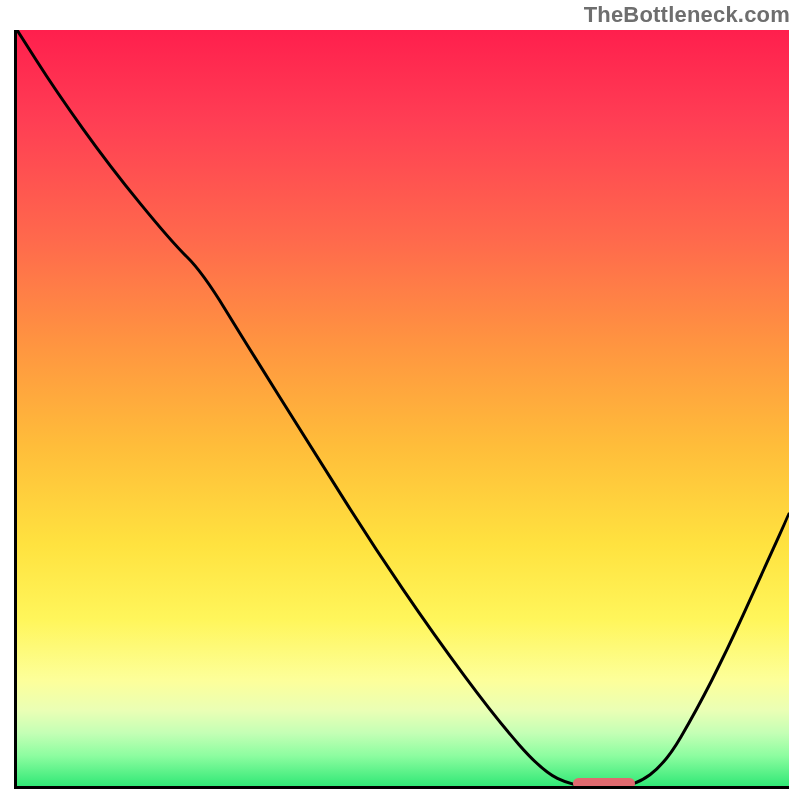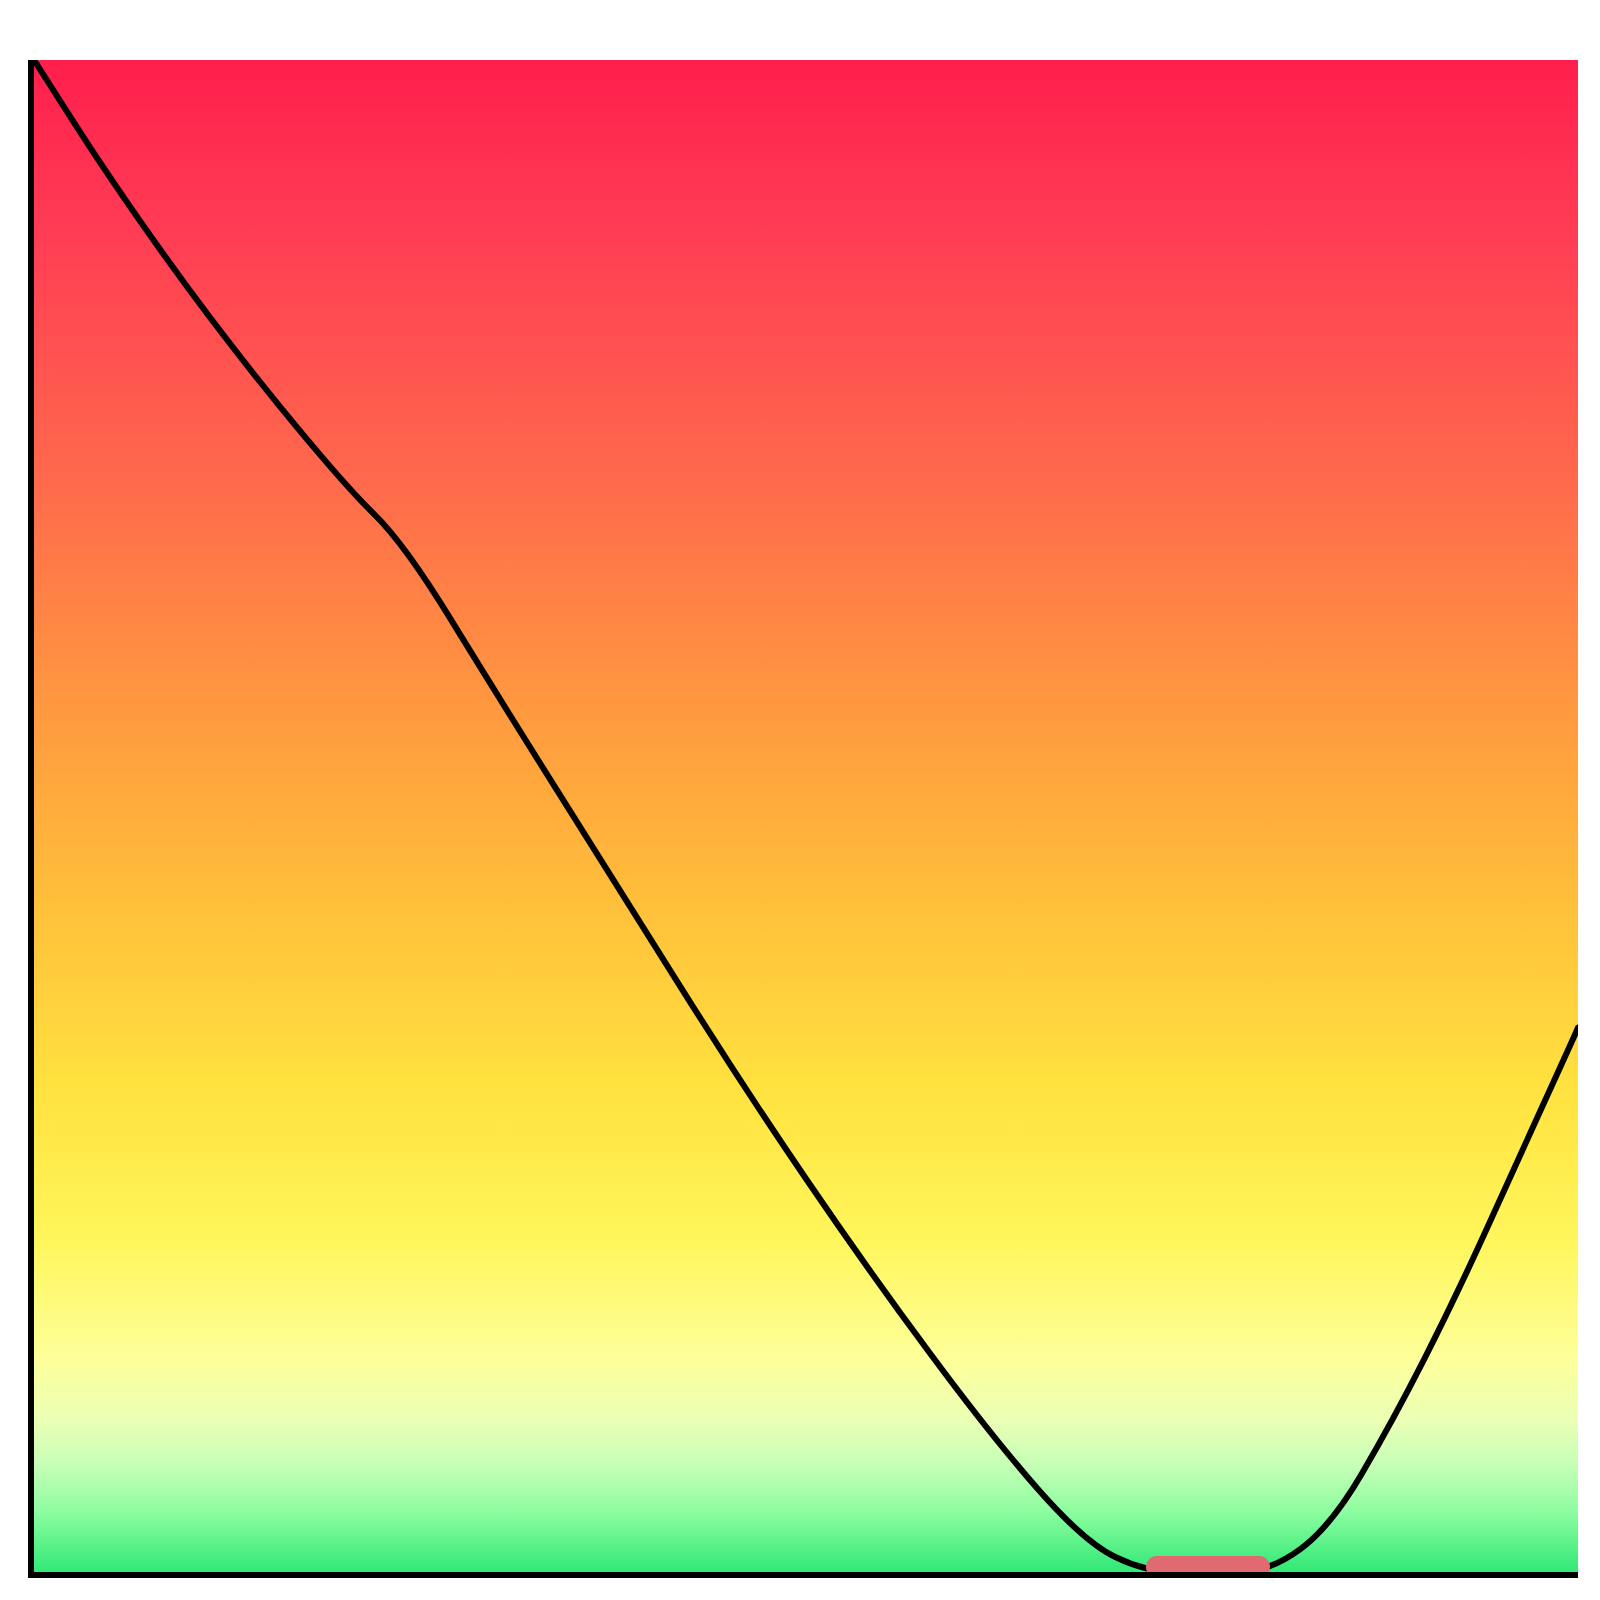--- a/index.html
+++ b/index.html
@@ -68,20 +68,21 @@
     height: 11px;
     border-radius: 6px;
     background: #e06a6f;
   }
 </style>
 </head>
 <body>
 
 <div class="frame">
 
+  <div class="watermark">TheBottleneck.com</div>
 
   <div class="plot-area">
     <div class="gradient"></div>
 
     <svg class="curve" viewBox="0 0 772 756" preserveAspectRatio="none">
       <path id="curve-path" fill="none" stroke="#000" stroke-width="3" stroke-linejoin="round" stroke-linecap="round" d="M 0.0 0.0 Q 0.0 0.0 19.3 30.2 Q 38.6 60.5 65.6 98.3 Q 92.6 136.1 123.5 173.9 Q 154.4 211.7 169.8 226.8 Q 185.3 241.9 208.4 279.7 Q 231.6 317.5 262.5 366.7 Q 293.4 415.8 324.2 464.9 Q 355.1 514.1 386.0 559.4 Q 416.9 604.8 447.8 646.4 Q 478.6 688.0 501.8 714.4 Q 525.0 740.9 540.4 748.4 Q 555.8 756.0 571.3 756.0 Q 586.7 756.0 602.2 756.0 Q 617.6 756.0 633.0 744.7 Q 648.5 733.3 663.9 706.9 Q 679.4 680.4 694.8 650.2 Q 710.2 619.9 725.7 585.9 Q 741.1 551.9 756.6 517.9 T 772.0 483.8"></path>
     </svg>
 
     <div id="marker" class="marker" style="left: 555.84px; width: 61.76px; top: 748px;"></div>
   </div>

